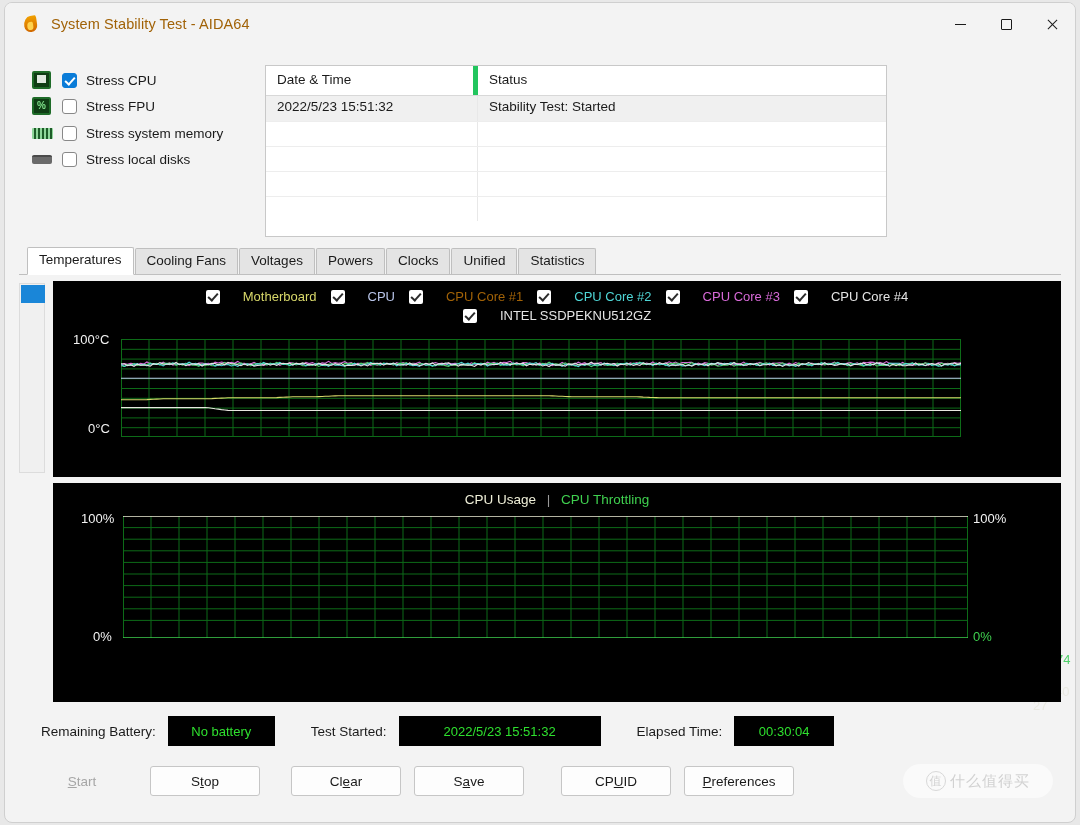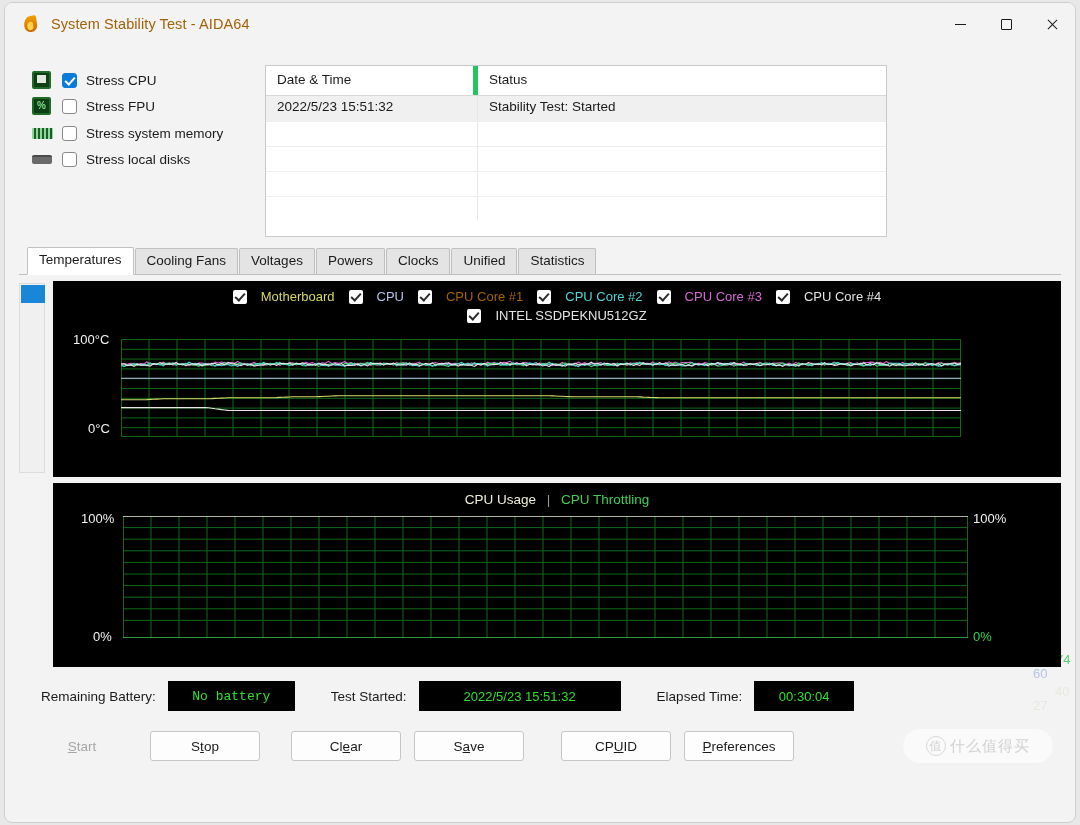--- a/index.html
+++ b/index.html
@@ -120,26 +120,26 @@
 
   
   .graphs { display: flex; margin-top: 6px; }
   .scrollcol { width: 30px; flex: 0 0 30px; margin-right: 4px; padding-top: 2px; }
   .sbar { width: 26px; height: 190px; background: #f0f0f0; border: 1px solid #dcdcdc; position: relative; }
   .sthumb { position: absolute; left: 1px; top: 1px; width: 24px; height: 18px; background: #1a86d8; }
 
   .panels { flex: 1 1 auto; }
   .panel { background: #000; position: relative; }
   .panel.temp { height: 196px; }
-  .panel.usage { height: 184px; margin-top: 6px; }
+  .panel.usage { height: 219px; margin-top: 6px; }
 
   .legend { position: absolute; left: 0; right: 0; top: 8px; text-align: center; }
   .legend-row { display: flex; justify-content: center; align-items: center; gap: 14px; }
   .legend-row.second { margin-top: 4px; }
-  .litem { display: flex; align-items: center; gap: 14px; font-size: 13px; white-space: nowrap; }
+  .litem { display: flex; align-items: center; gap: 23px; font-size: 13px; white-space: nowrap; }
   .lchk {
     width: 14px; height: 14px; background: #fff; border-radius: 2px; position: relative; flex: 0 0 14px;
   }
   .lchk::after {
     content:""; position:absolute; left:4px; top:1px; width:4px; height:8px;
     border:solid #2b2b2b; border-width:0 2px 2px 0; transform: rotate(42deg);
   }
   .usage-title { position: absolute; left:0; right:0; top: 9px; text-align: center; font-size: 13.5px; }
   .usage-title .sep { color:#9a9a9a; margin: 0 7px; }
 
@@ -148,21 +148,21 @@
   .rlab { position: absolute; font-size: 13px; white-space: nowrap; }
 
   
   .status { display: flex; align-items: center; margin-top: 14px; padding-left: 22px; }
   .slabel { font-size: 13.5px; color: #1a1a1a; margin-right: 12px; }
   .sval {
     background: #000; color: #2ee02e; font-size: 13px;
     display: flex; align-items: center; justify-content: center;
     height: 30px; border: 1px solid #000;
   }
-  .sval.batt { width: 127px; font-family: Liberation Mono, monospace; }
+  .sval.batt { width: 107px; }
   .sval.start { width: 202px; }
   .sval.elapsed { width: 100px; }
   .gap { width: 36px; }
 
   
   .buttons { display: flex; align-items: center; margin-top: 20px; padding-left: 8px; position: relative; }
   .btn {
     height: 30px; background: #fdfdfd; border: 1px solid #c6c6c6; border-radius: 3px;
     font-size: 13.5px; color: #1a1a1a; display: flex; align-items: center; justify-content: center;
     margin-right: 13px;

